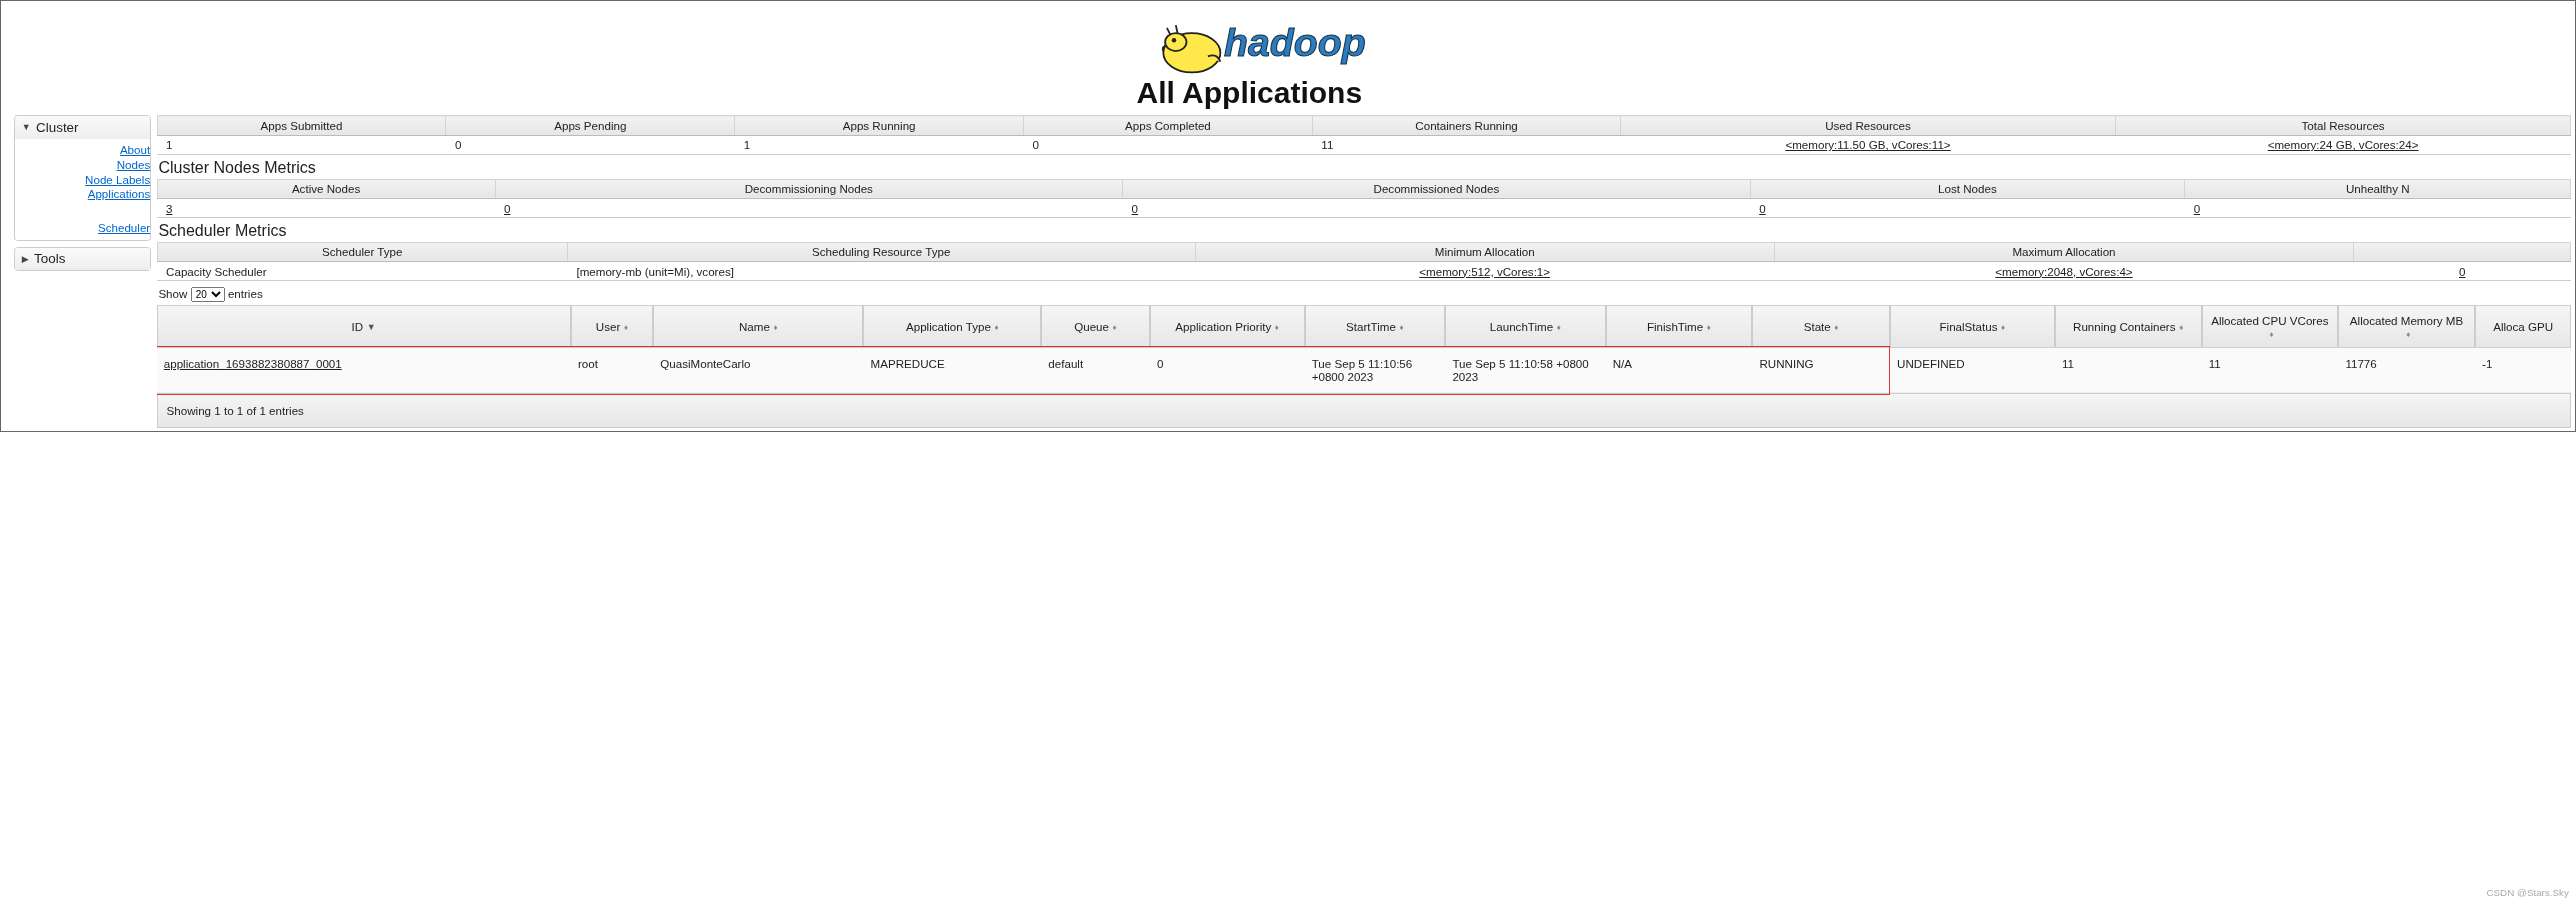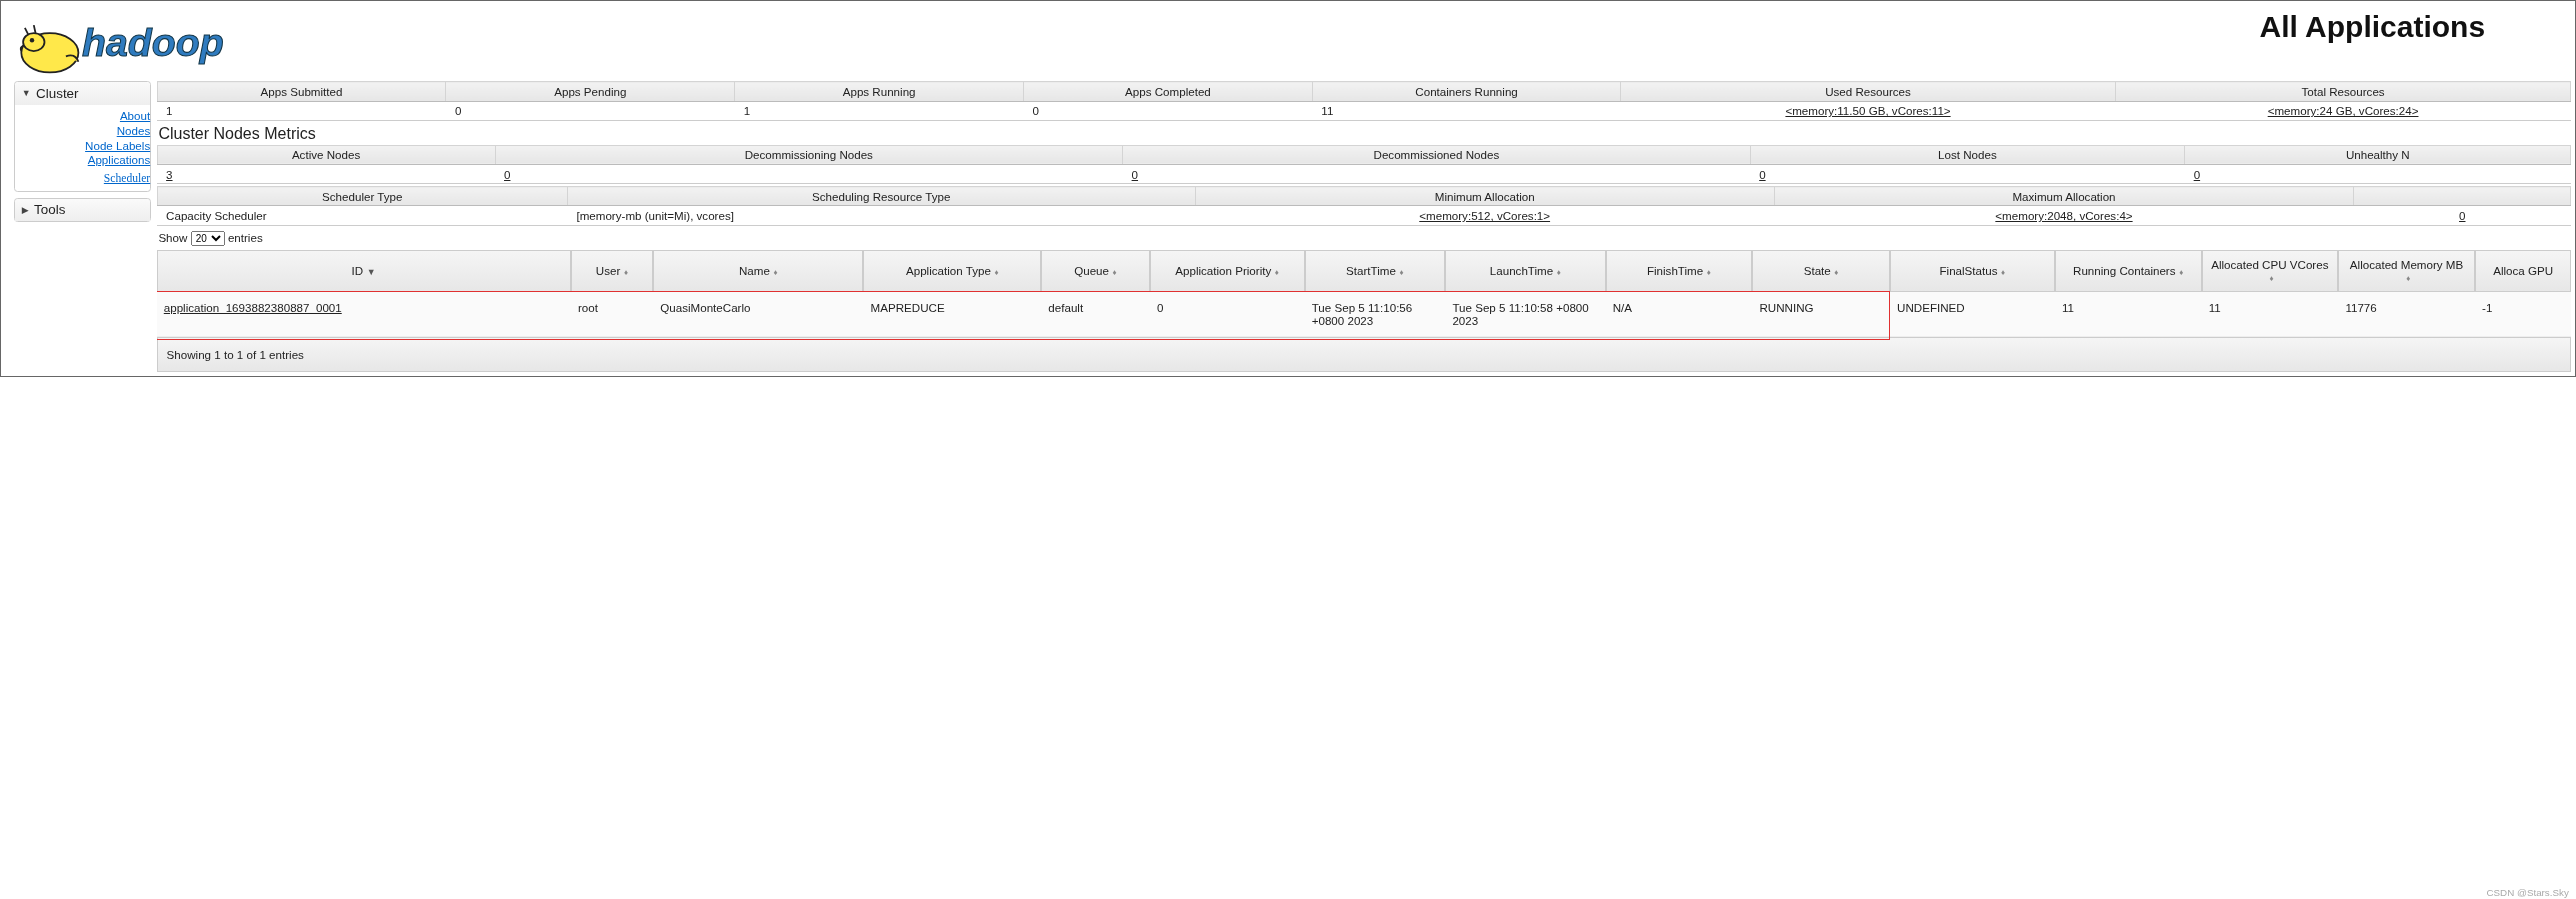--- a/index.html
+++ b/index.html
@@ -7,22 +7,24 @@
     margin: 0;
     padding: 3.6px;
     font-family: "Segoe UI", Arial, sans-serif;
     font-size: 11.6px;
     color: #222;
     background: #fff;
     border: 0.9px solid #666;
   }
   .header-bar {
     display: flex;
+    align-items: center;
     justify-content: space-between;
     padding: 5.4px 14.3px 5.4px 9px;
+    flex-direction: column;
   }
   .logo-area {
     display: flex;
     align-items: center;
   }
   .logo-area svg { width: 259px; height: 66px; }
   .page-title {
     font-size: 30px;
     font-weight: 700;
     color: #111;
@@ -183,21 +185,21 @@
     <div class="sidebar-block">
       <div class="sidebar-head">
         <span class="caret-down">▼</span>
         <span>Cluster</span>
       </div>
       <div class="sidebar-body">
         <a class="nav-link">About</a>
         <a class="nav-link">Nodes</a>
         <a class="nav-link">Node Labels</a>
         <a class="nav-link">Applications</a>
-        <a class="nav-link" style="margin-top:4px;font-family:Liberation Serif, serif;">Scheduler</a>
+        <a class="nav-link" style="margin-top:19px;">Scheduler</a>
       </div>
     </div>
     <div class="sidebar-block tools-block">
       <div class="sidebar-head">
         <span class="caret-right">▶</span>
         <span>Tools</span>
       </div>
     </div>
   </div>
 
@@ -243,20 +245,21 @@
           <tr>
         <td class="num-link"><a>3</a></td>
         <td class="num-link"><a>0</a></td>
         <td class="num-link"><a>0</a></td>
         <td class="num-link"><a>0</a></td>
         <td class="num-link"><a>0</a></td>
       </tr>
         </tbody>
     </table>
 
+    <div class="section-title">Scheduler Metrics</div>
     <table class="metrics">
       <thead>
           <tr>
         <th style="width:17%">Scheduler Type</th>
         <th style="width:26%">Scheduling Resource Type</th>
         <th style="width:24%">Minimum Allocation</th>
         <th style="width:24%">Maximum Allocation</th>
         <th style="width:9%"></th>
       </tr>
         </thead>

